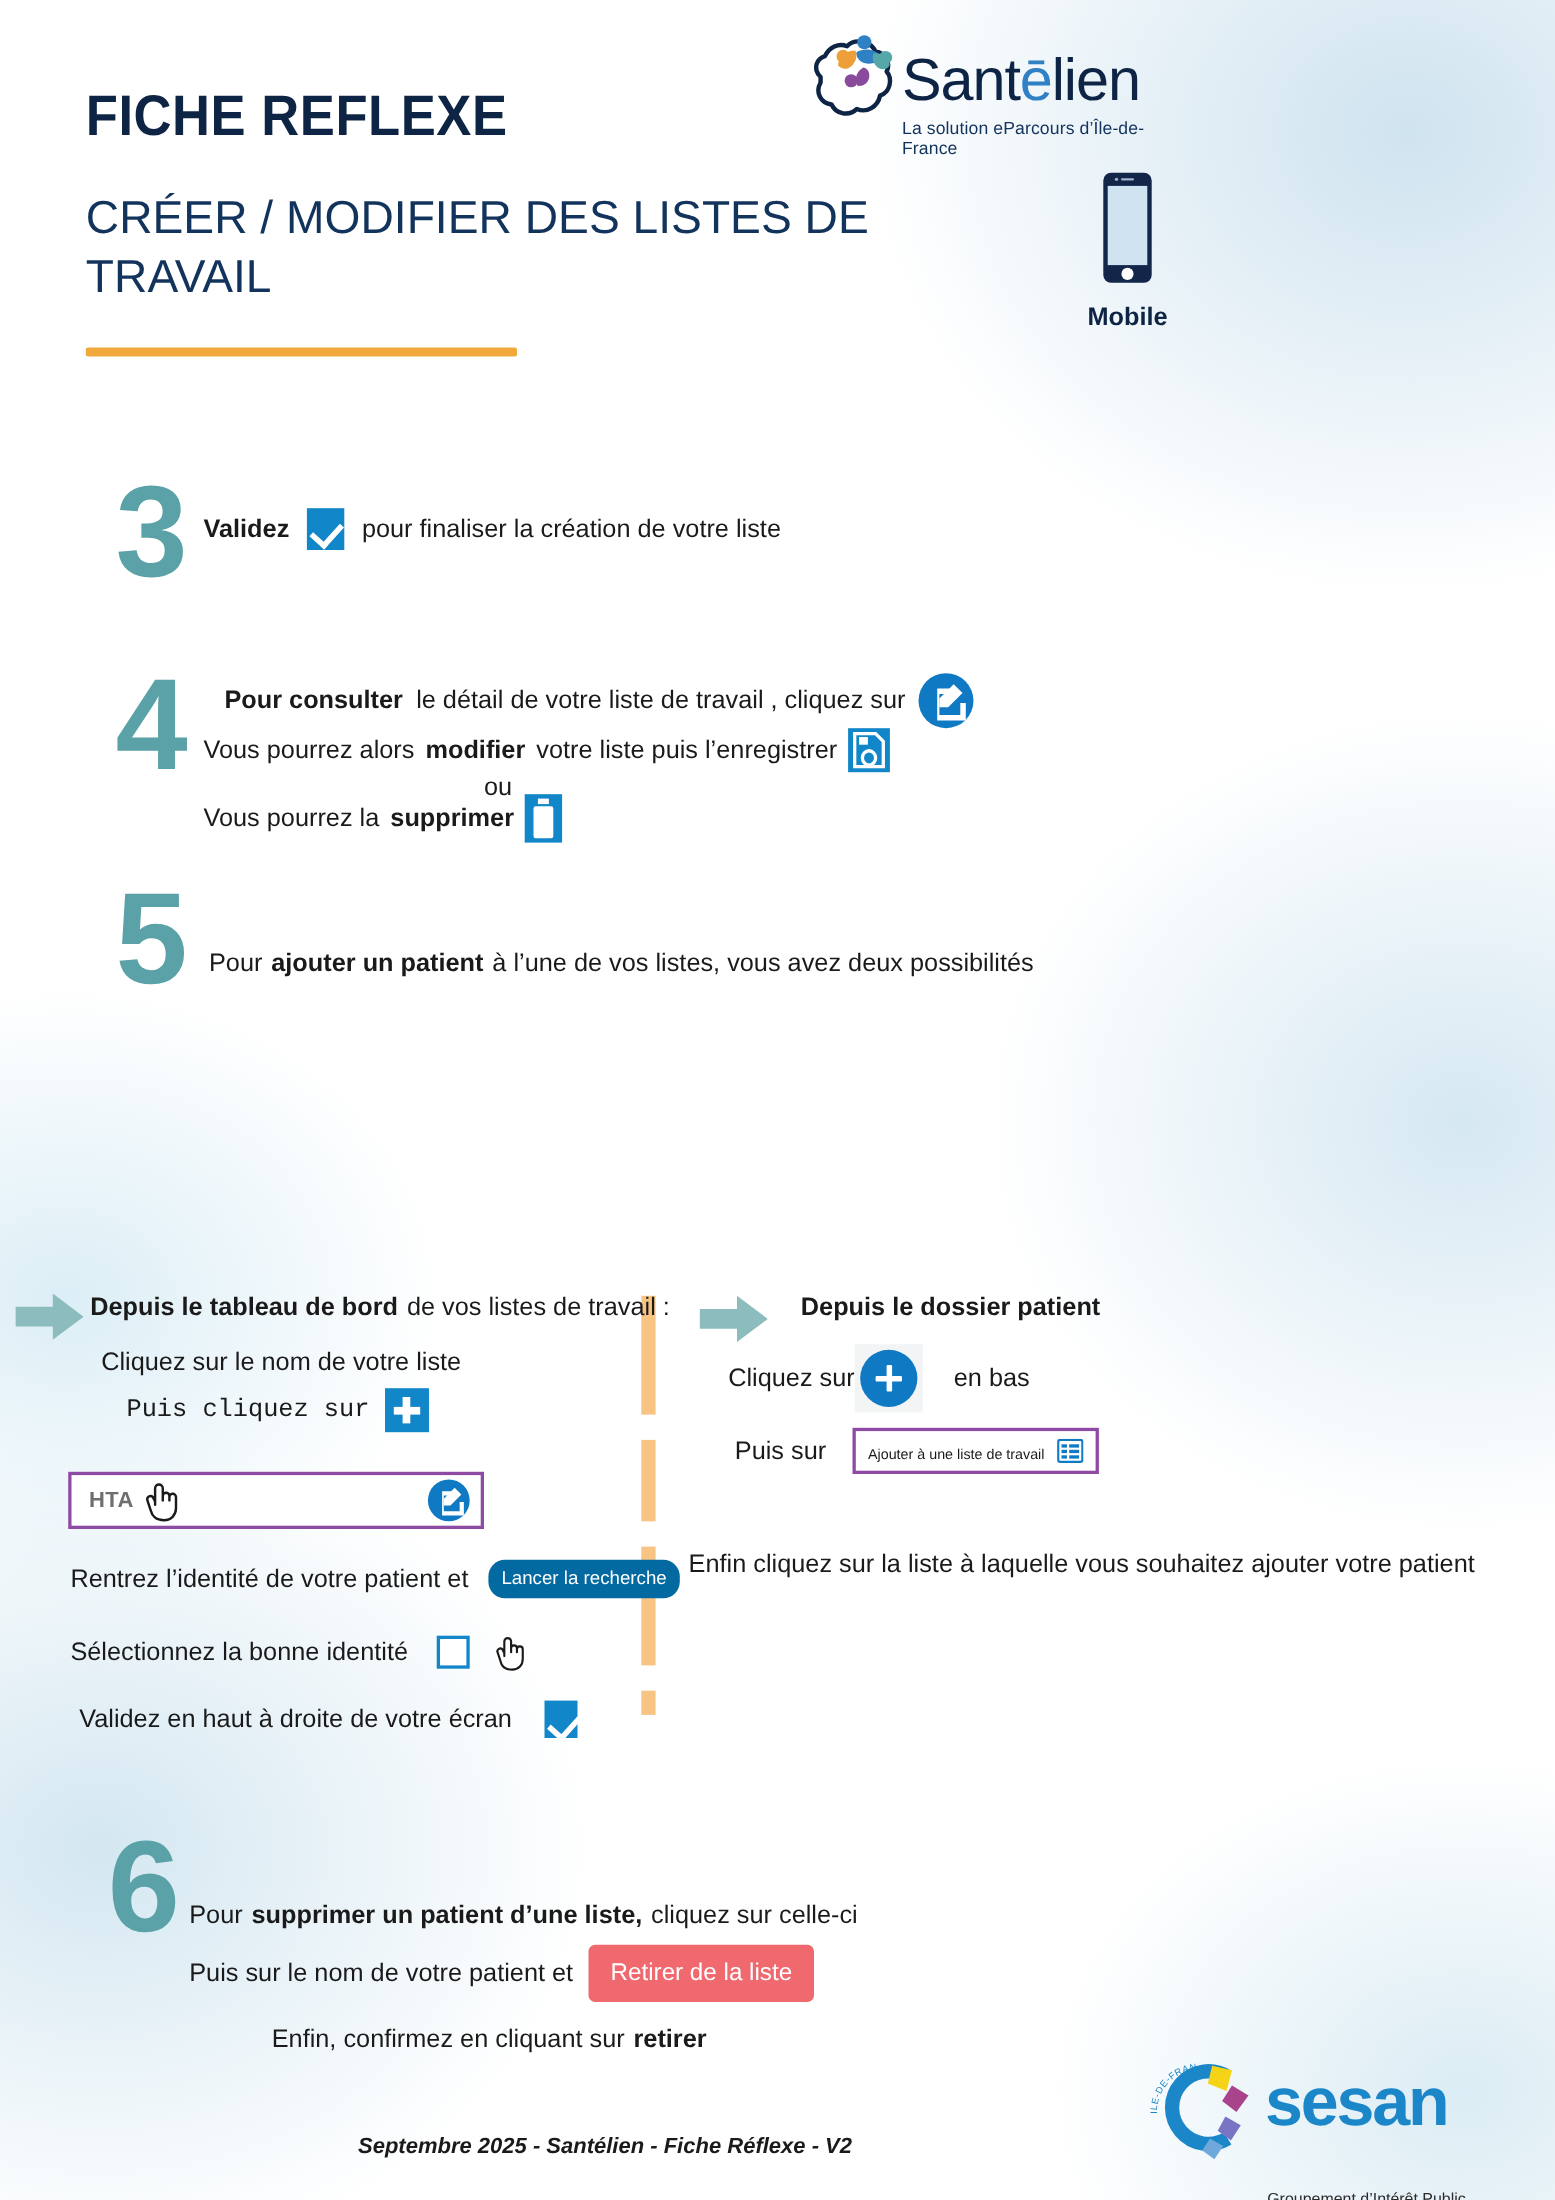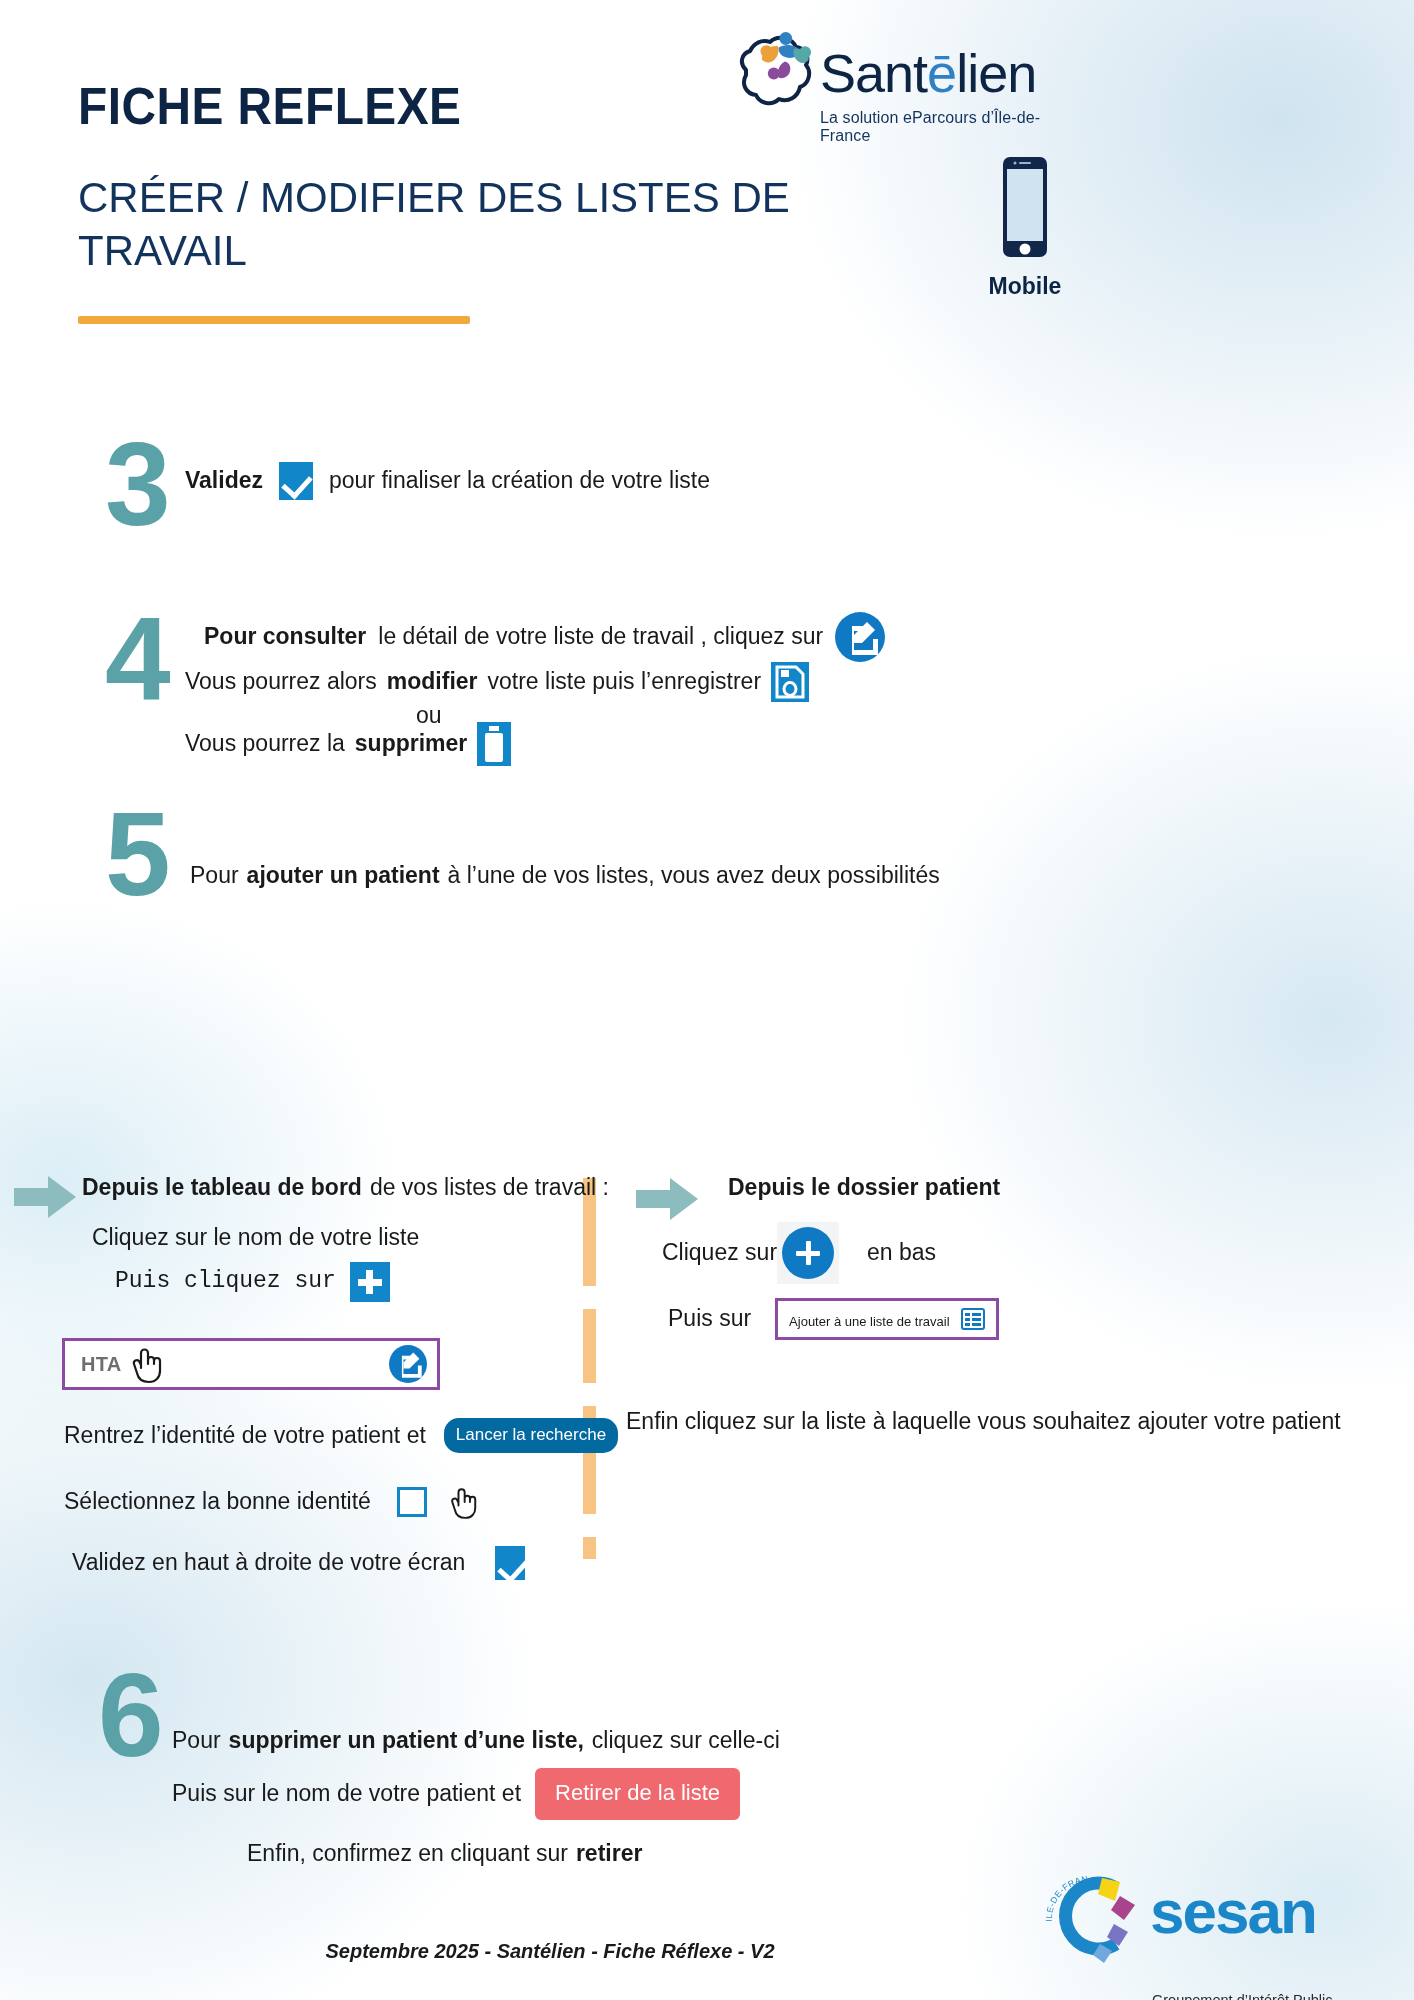--- a/index.html
+++ b/index.html
@@ -213,21 +213,21 @@
     <span class="txt">votre liste puis l’enregistrer</span>
     <span style="display:inline-block;width:38px;height:40px;background:#1186c8;position:relative;">
       <svg width="38" height="40" viewBox="0 0 38 40" style="position:absolute;left:0;top:0;">
         <path d="M6 5 h19 l7 7 v23 h-26 z" fill="none" stroke="#ffffff" stroke-width="3"></path>
         <rect x="10" y="8" width="8" height="7" fill="#ffffff"></rect>
         <ellipse cx="19" cy="27" rx="6" ry="6.5" fill="none" stroke="#ffffff" stroke-width="3"></ellipse>
       </svg>
     </span>
   </div>
 
-  <div class="abs txt" style="left:416px; top:700px;">ou</div>
+  <div class="abs txt" style="left:440px; top:700px;">ou</div>
 
   <div class="abs" style="left:185px; top:722px; display:flex; align-items:center; gap:10px;">
     <span class="txt">Vous pourrez la</span>
     <span class="txt"><b>supprimer</b></span>
     <span style="display:inline-block;width:34px;height:44px;background:#1186c8;position:relative;">
       <svg width="34" height="44" viewBox="0 0 34 44" style="position:absolute;left:0;top:0;">
         <rect x="12" y="4" width="10" height="5" fill="#ffffff"></rect>
         <rect x="8" y="11" width="18" height="29" rx="2" fill="#ffffff"></rect>
       </svg>
     </span>

